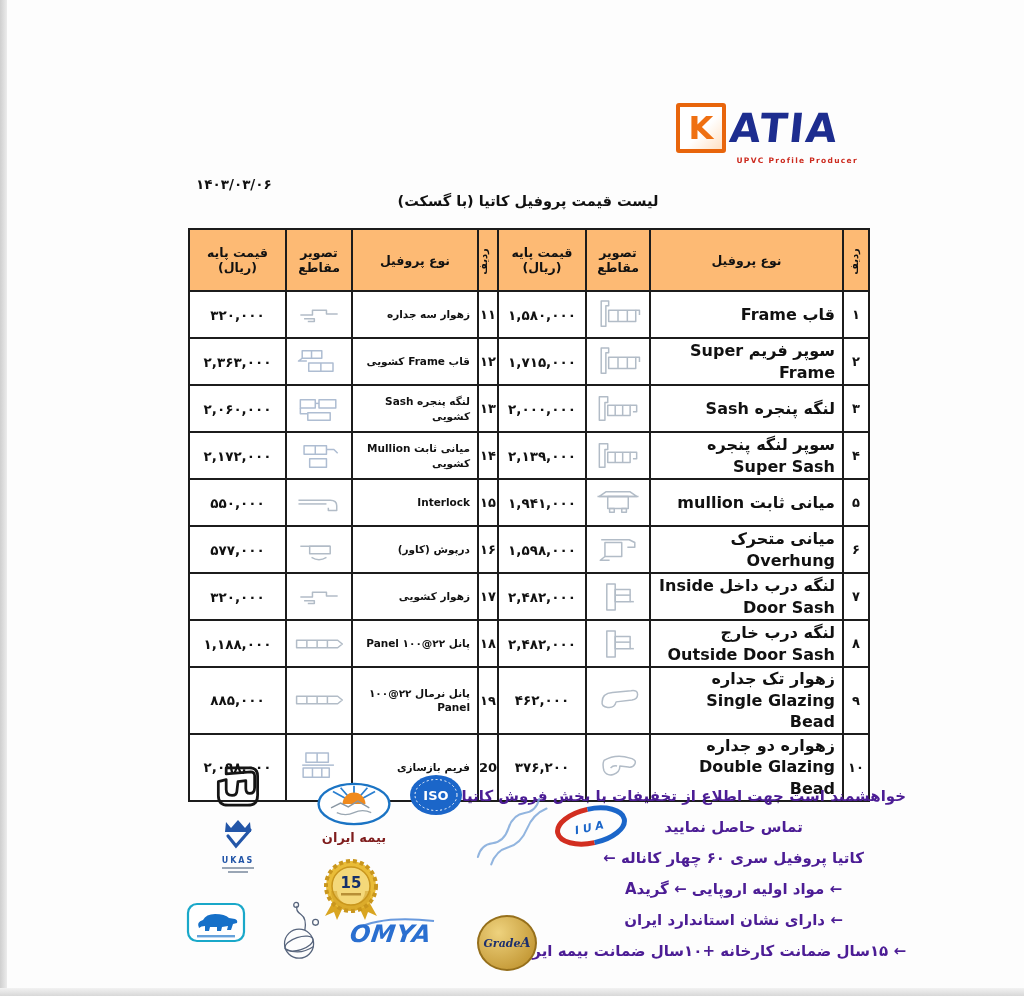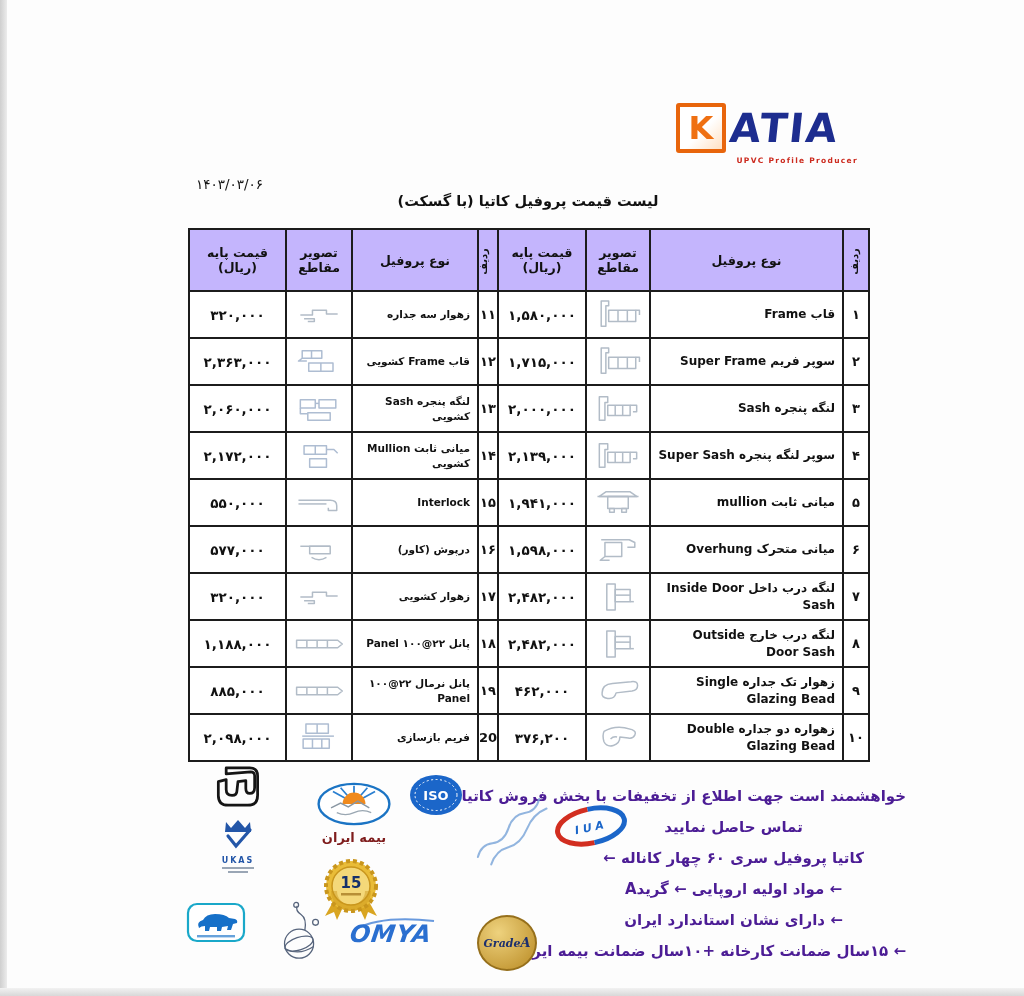--- a/index.html
+++ b/index.html
@@ -18,36 +18,36 @@
   .k-box{width:42px;height:42px;border:4px solid #e8650c;border-radius:3px;
     display:flex;align-items:center;justify-content:center;
     color:#ef7012;font-weight:bold;font-size:32px;line-height:1;
     background:linear-gradient(135deg,#ffffff 55%,#ffe0c2);}
   .atia{font-weight:bold;font-size:40px;letter-spacing:2px;color:#1d2d8f;
     transform:skewX(-6deg);line-height:1;}
   .tagline{margin-top:3px;text-align:right;color:#cc2a1e;font-size:7.5px;
     letter-spacing:1.3px;font-weight:bold;padding-right:4px;}
 
   
-  .doc-date{position:absolute;left:196px;top:176px;font-size:13.5px;font-weight:normal;direction:rtl;}
+  .doc-date{position:absolute;left:196px;top:176px;font-size:13.5px;font-weight:bold;direction:rtl;}
   .doc-title{position:absolute;left:188px;top:193px;width:680px;text-align:center;
     font-size:14.5px;font-weight:bold;direction:rtl;}
 
   
   .price-table{position:absolute;left:188px;top:228px;border-collapse:collapse;
     table-layout:fixed;width:680px;background:#fff;}
   .price-table td,.price-table th{border:2.5px solid #1c1c1c;overflow:hidden;padding:0;}
-  .price-table th{background:#c4b5fd;font-size:12.5px;font-weight:bold;direction:rtl;}
+  .price-table th{background:#fdba74;font-size:12.5px;font-weight:bold;direction:rtl;}
   .price-table thead tr{height:62px;}
   .price-table tbody tr{height:47px;}
   .radif-vert{display:inline-block;transform:rotate(-90deg);white-space:nowrap;font-size:10px;}
   .cell-price{text-align:center;font-weight:bold;font-size:13.5px;direction:rtl;}
   .cell-num{text-align:center;font-weight:bold;font-size:13px;direction:rtl;}
   .cell-name{direction:rtl;text-align:right;padding:0 7px !important;font-weight:bold;line-height:1.35;}
-  .name-r{font-size:12px;margin-top:39px;}
+  .name-r{font-size:16px;margin-top:39px;}
   .name-l{font-size:10.5px;}
   .cell-img{text-align:center;}
   .profile-svg{width:56px;height:38px;vertical-align:middle;}
 
   
   .notes{position:absolute;right:118px;top:781px;width:345px;direction:rtl;
     text-align:center;font-weight:bold;font-size:15px;line-height:31px;color:#4c1d95;}
   .notes div{white-space:nowrap;}
 
   

